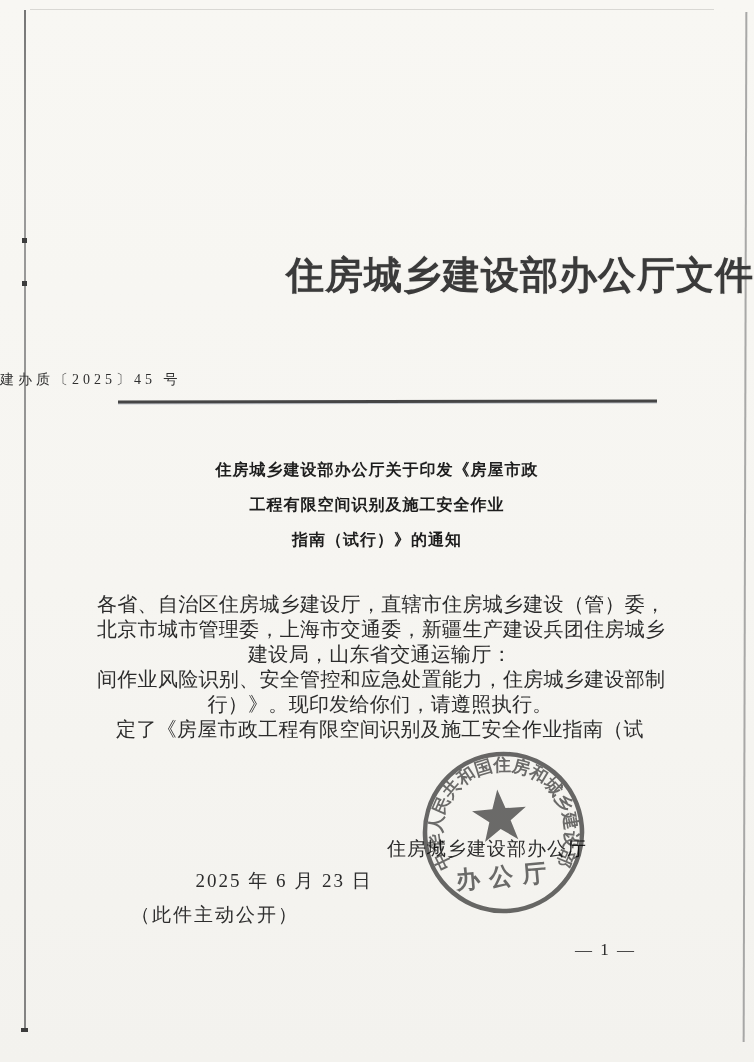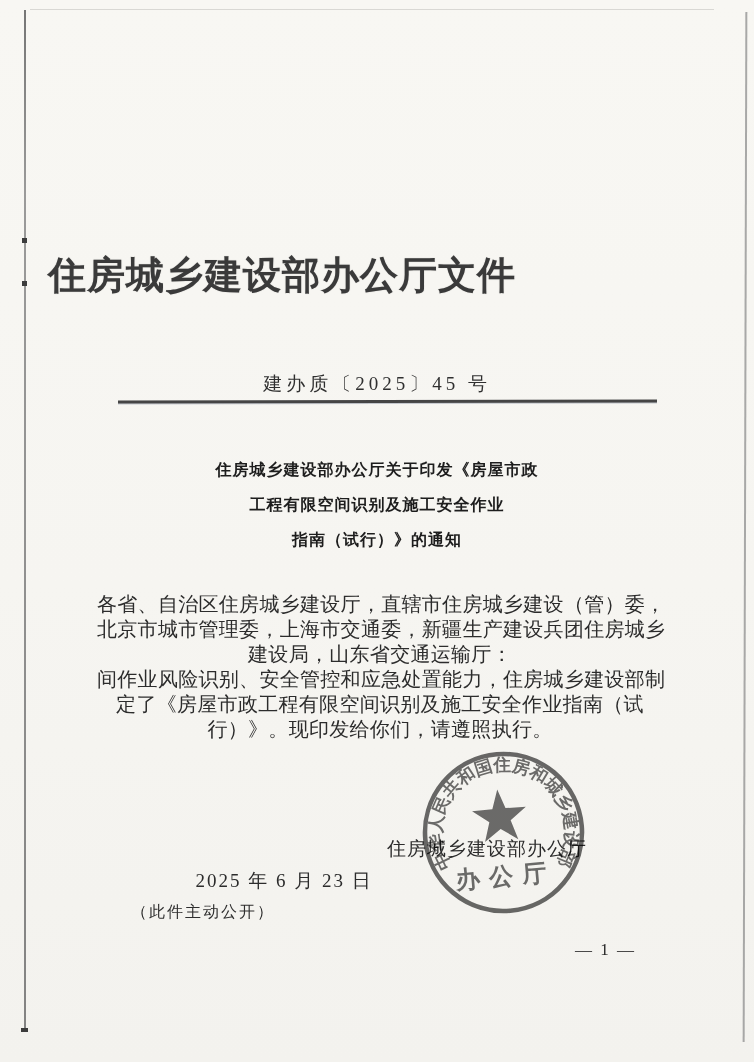--- a/index.html
+++ b/index.html
@@ -29,30 +29,30 @@
     position:absolute;left:30px;top:9px;right:40px;height:1px;
     background:#d9d8d4;
   }
   .edge-mark{position:absolute;background:#3c3c3c;}
   .mark1{left:22px;top:238px;width:5px;height:5px;}
   .mark2{left:22px;top:281px;width:5px;height:5px;}
   .mark3{left:21px;top:1028px;width:7px;height:4px;}
 
   .masthead{
     position:absolute;left:0;right:0;top:250px;
-    text-align:left;
+    text-align:right;
     font-size:38px;font-weight:bold;letter-spacing:1px;
     color:#3a3a3a;
     text-shadow:0 0 1px rgba(60,60,60,.35);
     white-space:nowrap;
     padding-left:48px;
   }
   .doc-number{
     position:absolute;left:0;right:0;top:371px;
-    text-align:center;font-size:19px;letter-spacing:4px;color:#2f2f2f;
+    font-size:14px;letter-spacing:4px;color:#2f2f2f;
   }
   .rule{
     position:absolute;left:118px;top:400px;width:539px;height:3px;
     background:#454545;
     box-shadow:0 1px 0 rgba(120,130,150,.4);
     transform:rotate(-0.1deg);
   }
   .title{
     position:absolute;left:0;right:0;top:452px;
     text-align:center;
@@ -71,21 +71,21 @@
     text-align:right;font-size:19px;letter-spacing:1px;color:#2c2c2c;
     white-space:nowrap;
   }
   .sign-date{
     position:absolute;left:0;right:186px;top:868px;
     text-align:center;font-size:19px;letter-spacing:2px;color:#2c2c2c;
     white-space:nowrap;
   }
   .disclosure{
     position:absolute;left:131px;top:902px;
-    font-size:16px;letter-spacing:2px;color:#2e2e2e;
+    font-size:19px;letter-spacing:2px;color:#2e2e2e;
   }
   .page-number{
     position:absolute;left:0;right:118px;top:940px;
     text-align:right;font-size:17px;letter-spacing:2px;color:#2a2a2a;
   }
 
   .seal{
     position:absolute;left:420px;top:749px;width:167px;height:167px;
     transform:rotate(-5deg);
     opacity:.82;
@@ -119,22 +119,22 @@
     <div>住房城乡建设部办公厅关于印发《房屋市政</div>
     <div>工程有限空间识别及施工安全作业</div>
     <div>指南（试行）》的通知</div>
   </div>
 
   <div class="body-text">
     <div class="line">各省、自治区住房城乡建设厅，直辖市住房城乡建设（管）委，</div>
     <div class="line">北京市城市管理委，上海市交通委，新疆生产建设兵团住房城乡</div>
     <div class="line">建设局，山东省交通运输厅：</div>
     <div class="line">间作业风险识别、安全管控和应急处置能力，住房城乡建设部制</div>
+    <div class="line">行）》。现印发给你们，请遵照执行。</div>
     <div class="line">定了《房屋市政工程有限空间识别及施工安全作业指南（试</div>
-    <div class="line">行）》。现印发给你们，请遵照执行。</div>
   </div>
 
   <div class="signature">住房城乡建设部办公厅</div>
 
   <div class="sign-date">2025 年 6 月 23 日</div>
 
   <div class="seal">
     <svg viewBox="0 0 200 200" xmlns="http://www.w3.org/2000/svg">
       <circle class="ring" cx="100" cy="100" r="94"></circle>
       <path id="seal-arc" d="M 34.7 134.7 A 74 74 0 1 1 165.3 134.7" fill="none"></path>

